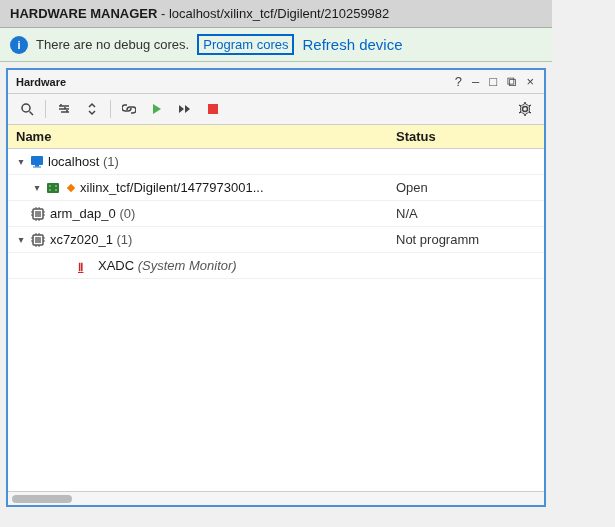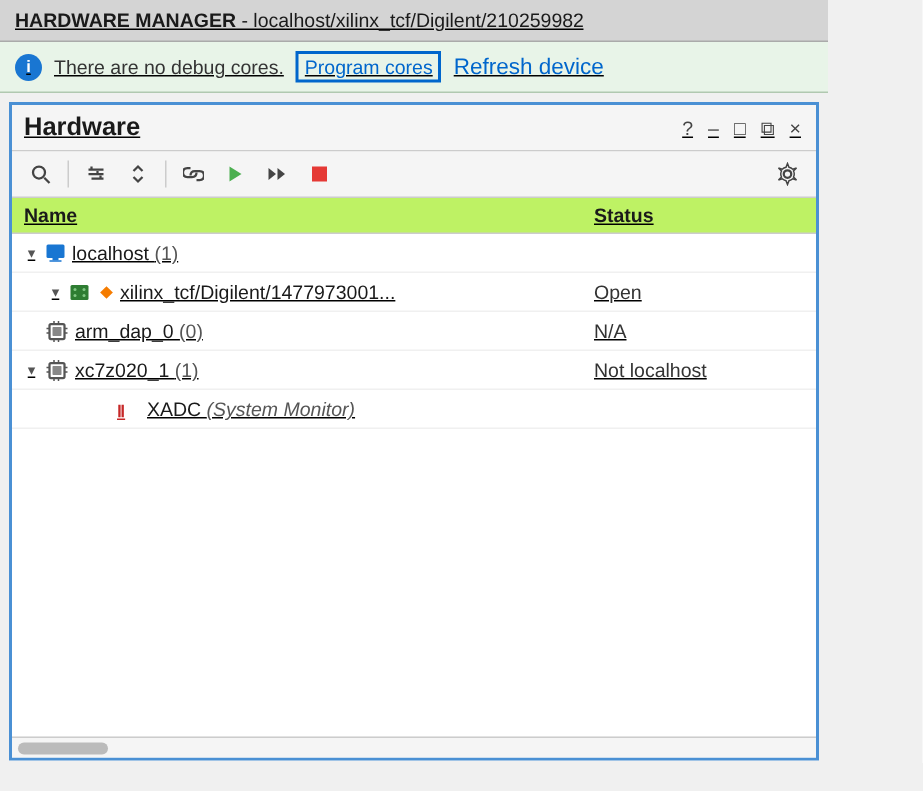--- a/index.html
+++ b/index.html
@@ -87,21 +87,21 @@
     .panel-header {
       background: #f5f5f5;
       border-bottom: 1px solid #ccc;
       padding: 5px 8px;
       display: flex;
       align-items: center;
       justify-content: space-between;
     }
     .panel-title {
       font-weight: bold;
-      font-size: 17px;
+      font-size: 11px;
       color: #1a1a1a;
     }
     .panel-controls {
       display: flex;
       align-items: center;
       gap: 6px;
       color: #444;
       font-size: 13px;
     }
     .panel-control-btn {
@@ -140,21 +140,21 @@
       color: #333;
     }
     .tool-btn-gear {
       margin-left: auto;
     }
 
     
     .col-headers {
       display: flex;
       border-bottom: 1px solid #ccc;
-      background: #bef264;
+      background: #fef9c3;
       padding: 4px 8px;
     }
     .col-name {
       flex: 1;
       font-weight: bold;
       font-size: 13px;
       color: #1a1a1a;
     }
     .col-status {
       width: 140px;
@@ -237,21 +237,21 @@
       bottom: 18px;
       right: 10px;
       font-size: 11px;
       color: #888;
       opacity: 0.7;
     }
   </style>
 </head>
 <body>
 
-<div style="position:relative; width:552px; height:527px; overflow:hidden;text-decoration:underline;">
+<div style="position:relative; width:552px; height:527px; overflow:hidden;">
 
   <div class="header-bar">
     <span class="header-title">
       <span>HARDWARE MANAGER</span><span style="font-weight:normal;"> - localhost/xilinx_tcf/Digilent/210259982</span>
     </span>
   </div>
 
   <div class="info-bar">
     <div class="info-icon">i</div>
     <span class="info-text">There are no debug cores.</span>
@@ -394,21 +394,21 @@
             <line x1="1" y1="9" x2="3" y2="9" stroke="#555" stroke-width="1"></line>
             <line x1="13" y1="6" x2="15" y2="6" stroke="#555" stroke-width="1"></line>
             <line x1="13" y1="9" x2="15" y2="9" stroke="#555" stroke-width="1"></line>
             <line x1="6" y1="1" x2="6" y2="3" stroke="#555" stroke-width="1"></line>
             <line x1="9" y1="1" x2="9" y2="3" stroke="#555" stroke-width="1"></line>
             <line x1="6" y1="13" x2="6" y2="15" stroke="#555" stroke-width="1"></line>
             <line x1="9" y1="13" x2="9" y2="15" stroke="#555" stroke-width="1"></line>
           </svg>
           <span class="row-label">xc7z020_1 <span class="count">(1)</span></span>
         </div>
-        <div class="tree-cell-status">Not localhost</div>
+        <div class="tree-cell-status">Not programm</div>
       </div>
 
       <div class="tree-row indent-4">
         <div class="tree-cell-name">
           <span class="chevron" style="visibility:hidden;">▸</span>
           <svg width="16" height="14" viewBox="0 0 16 14">
             <text x="0" y="12" font-size="11" font-weight="bold" fill="#c62828" text-decoration="underline" font-family="serif">Ⅱ</text>
           </svg>
           <span class="row-label">XADC <span class="italic" style="font-style:italic;color:#555;">(System Monitor)</span></span>
         </div>

